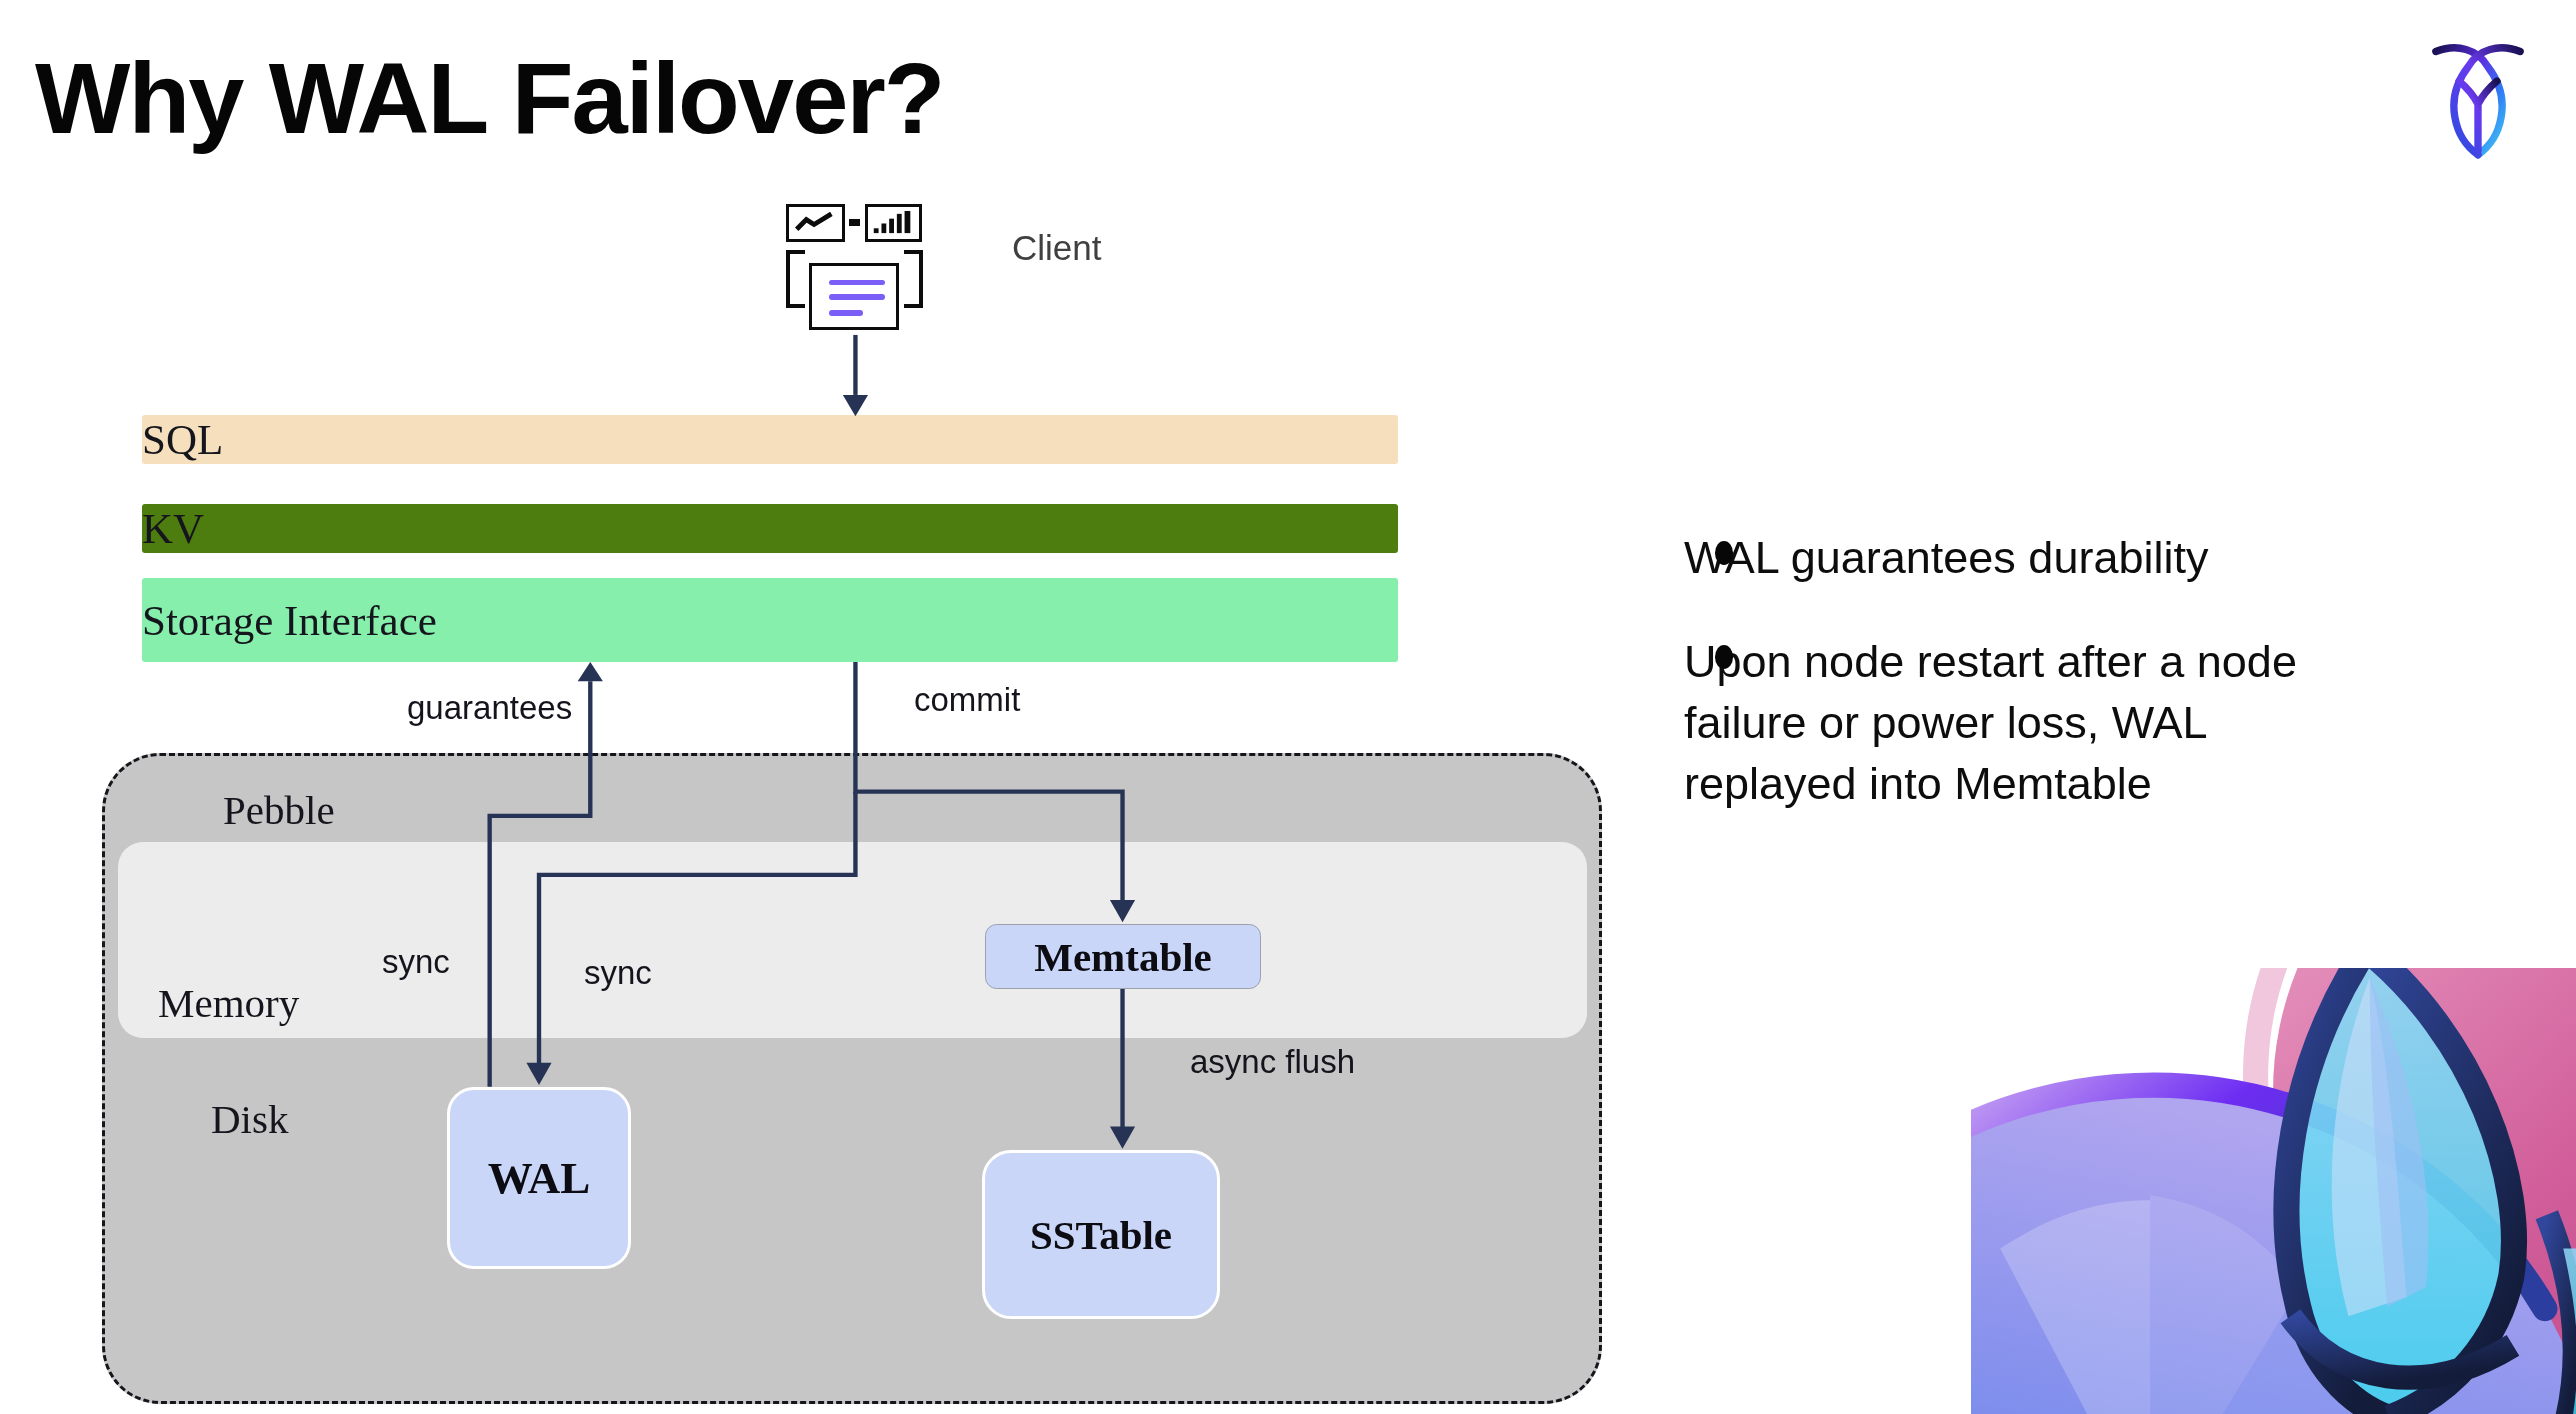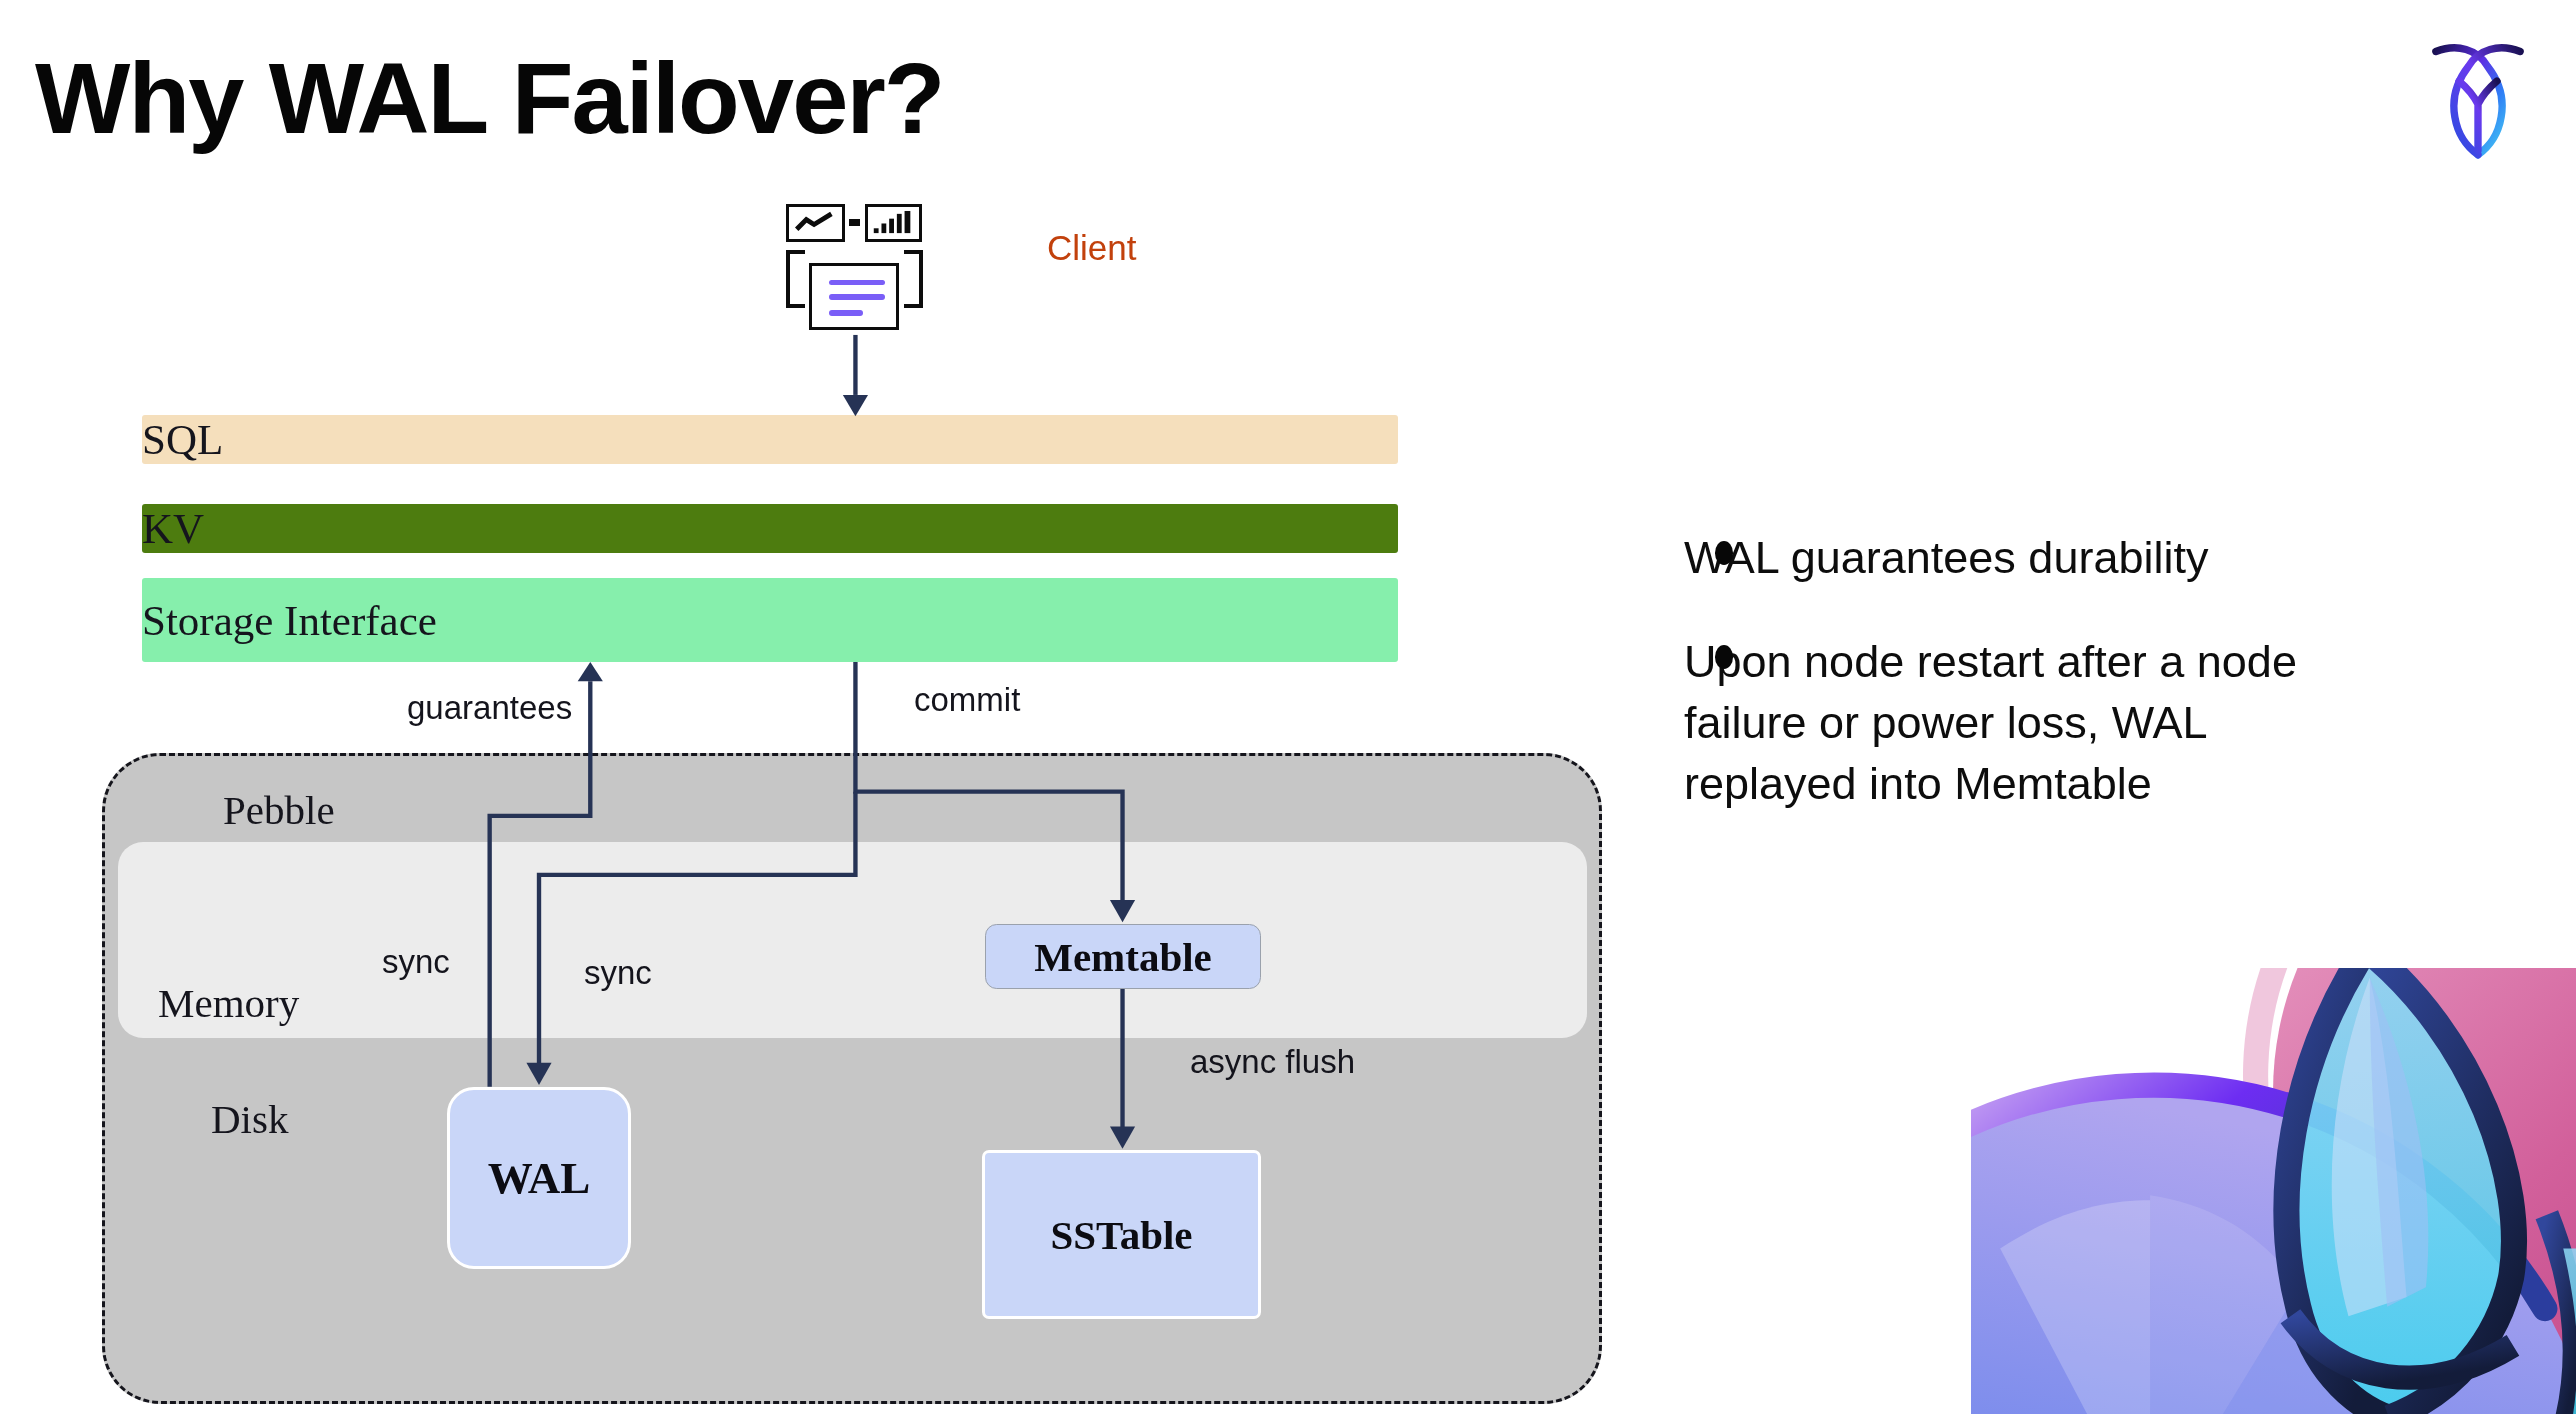--- a/index.html
+++ b/index.html
@@ -9,21 +9,21 @@
 
   
   #title{left:35px;top:41px;font-size:101px;font-weight:bold;letter-spacing:-1.9px;color:#060606;}
 
   
   .icon-box{position:absolute;border:3.9px solid #0c0c0c;background:#fff;}
   .doc-line{position:absolute;background:#7a5ef7;border-radius:2.9px;}
   .bracket{position:absolute;}
   .bracket .v{position:absolute;width:3.9px;height:58px;background:#0c0c0c;}
   .bracket .h{position:absolute;width:19.4px;height:3.9px;background:#0c0c0c;}
-  #client-label{left:1047px;top:228px;font-size:35px;color:#c2410c;}
+  #client-label{left:1012px;top:228px;font-size:35px;color:#404040;}
 
   
   .layer{position:absolute;left:142px;width:1256px;border-radius:3px;
          display:flex;align-items:center;
          font-family:"Liberation Serif",serif;font-size:43px;color:#15151d;}
   #layer-sql{top:415px;height:49px;background:#f5dfbc;}
   #layer-kv{top:504px;height:49px;background:#4d7c0f;}
   #layer-storage{top:578px;height:84px;background:#86efac;}
 
   
@@ -33,21 +33,21 @@
   .zone-label{position:absolute;font-family:"Liberation Serif",serif;font-size:41px;color:#15151d;}
   #pebble-label{left:223px;top:786px;}
   #memory-label{left:158px;top:979px;}
   #disk-label{left:211px;top:1095px;}
 
   
   .node{position:absolute;background:#c9d6f8;display:flex;align-items:center;justify-content:center;
         font-family:"Liberation Serif",serif;font-weight:bold;color:#0c0c12;box-sizing:border-box;}
   #node-wal{left:447px;top:1087px;width:184px;height:182px;border:3.9px solid #ffffff;border-radius:27px;font-size:45px;}
   #node-memtable{left:985px;top:924px;width:276px;height:65px;border:1.9px solid #9aa1ac;border-radius:11.6px;font-size:41px;}
-  #node-sstable{left:982px;top:1150px;width:279px;height:169px;border:3.9px solid #ffffff;border-radius:7px;font-size:41px;}
+  #node-sstable{left:982px;top:1150px;width:238px;height:169px;border:3.9px solid #ffffff;border-radius:29px;font-size:41px;}
 
   
   .edge-label{position:absolute;font-size:33px;color:#14141c;}
   #lbl-committed{left:407px;top:689px;}
   #lbl-commit{left:914px;top:681px;}
   #lbl-sync1{left:382px;top:943px;}
   #lbl-sync2{left:584px;top:954px;}
   #lbl-flush{left:1190px;top:1043px;}
 
   

